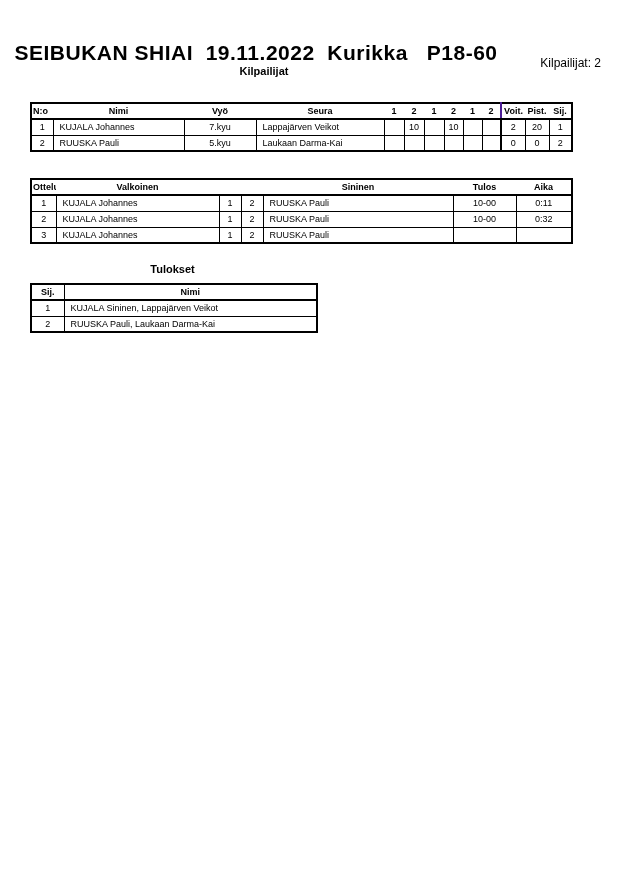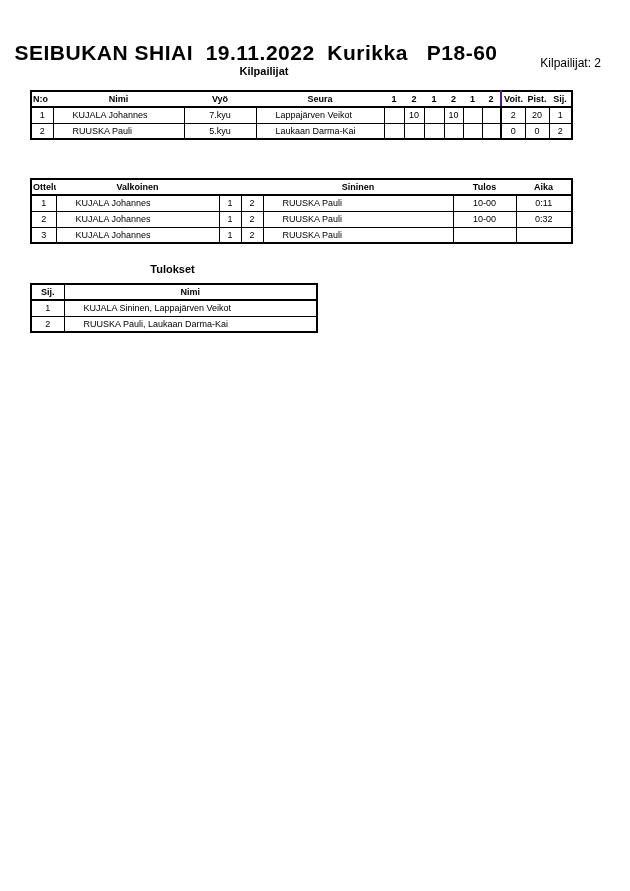--- a/index.html
+++ b/index.html
@@ -36,21 +36,21 @@
     top: 56px; right: 29px;
     font-size: 12px;
   }
   table {
     position: absolute;
     border-collapse: collapse;
     table-layout: fixed;
     border: 2px solid #000000;
     background: #ffffff;
   }
-  .t-kilpailijat { left: 30px; top: 90px;  width: 541px; }
+  .t-kilpailijat { left: 30px; top: 102px;  width: 541px; }
   .t-ottelut     { left: 30px; top: 178px; width: 541px; }
   .t-tulokset    { left: 30px; top: 283px; width: 286px; }
   td, th {
     border: 1px solid #000000;
     font-size: 9px;
     height: 16px;
     padding: 0 2px;
     overflow: hidden;
     white-space: nowrap;
     vertical-align: middle;
@@ -60,21 +60,21 @@
     border-left: none;
     border-right: none;
     border-bottom: 2px solid #000000;
     text-align: center;
   }
   th.first { text-align: left; padding-left: 1px; }
   th.sep   { border-left: 2px solid #4c1d95; }
   td.sep   { border-left: 2px solid #000000; }
   th.hdiv  { border-right: 1px solid #000000; }
   .c { text-align: center; }
-  .l { text-align: left; padding-left: 19px; }
+  .l { text-align: left; padding-left: 6px; }
 </style>
 </head>
 <body>
 
 <div class="page">
 
   <div class="title">SEIBUKAN SHIAI  19.11.2022  Kurikka   P18-60</div>
 
   <div class="sec-heading heading-kilpailijat">Kilpailijat</div>
   <div class="count-label">Kilpailijat: 2</div>

